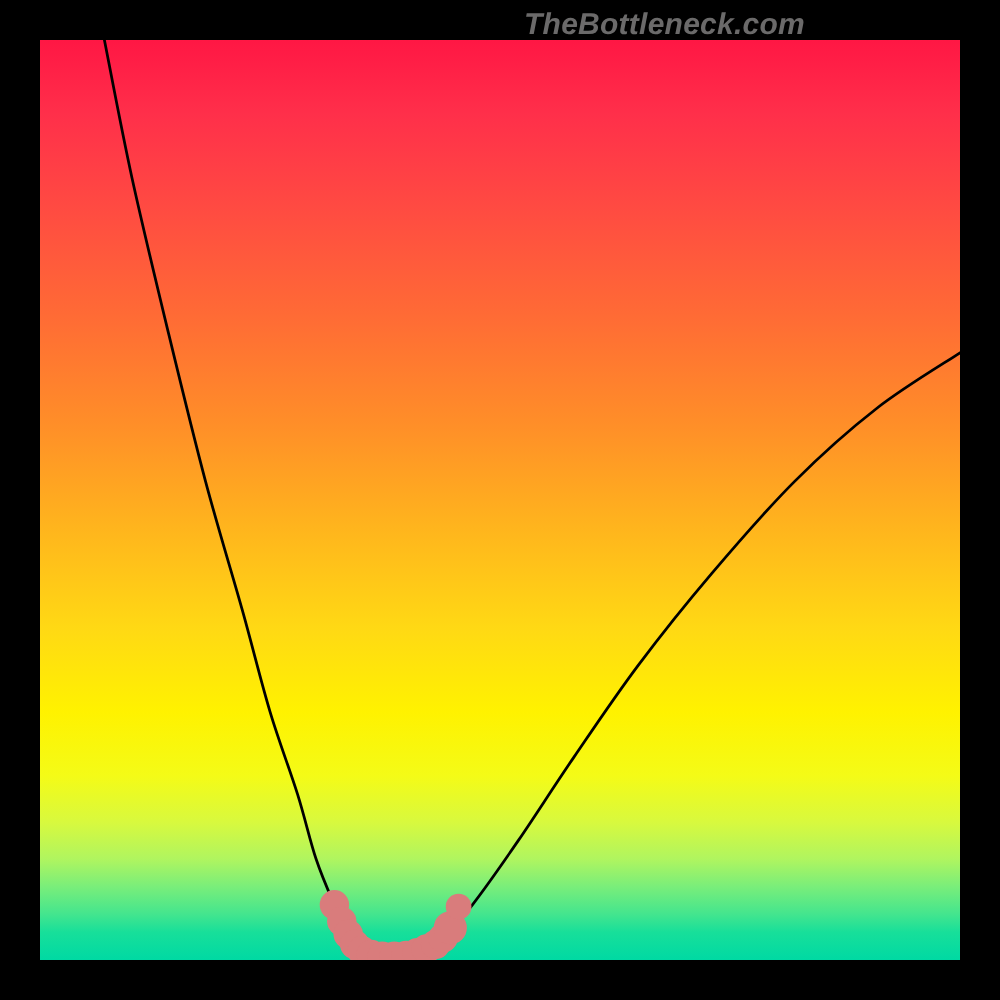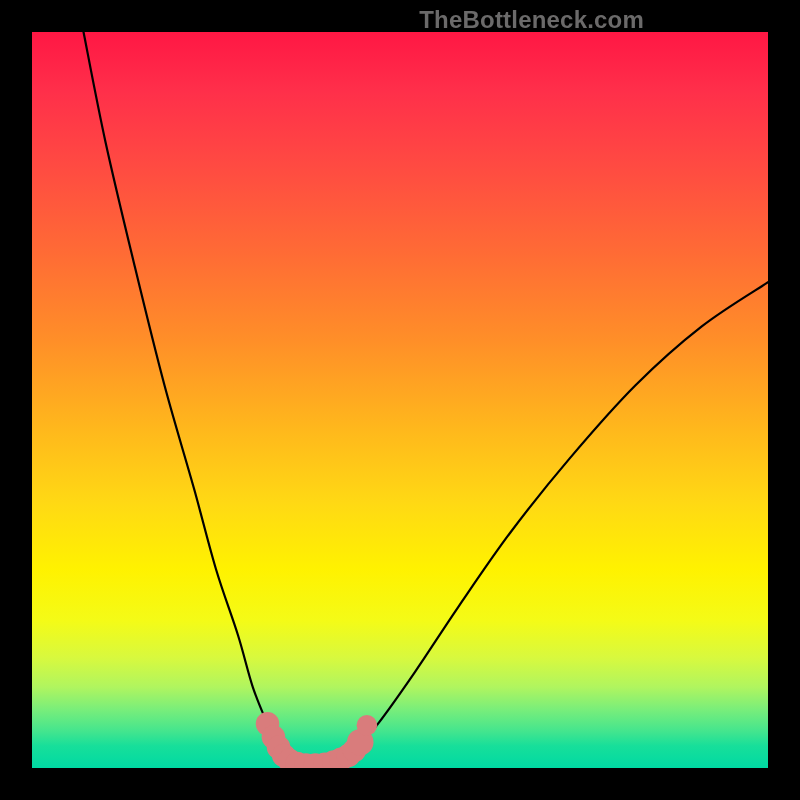--- a/index.html
+++ b/index.html
@@ -10,20 +10,21 @@
     background: #000;
     overflow: hidden;
   }
   .frame {
     position: absolute;
     top: 0;
     left: 0;
     width: 658px;
     height: 800px;
     background: #000;
+    font-style: italic;
   }
   .plot-area {
     position: absolute;
     top: 32px;
     left: 32px;
     width: 736px;
     height: 736px;
     overflow: hidden;
   }
   .gradient {

